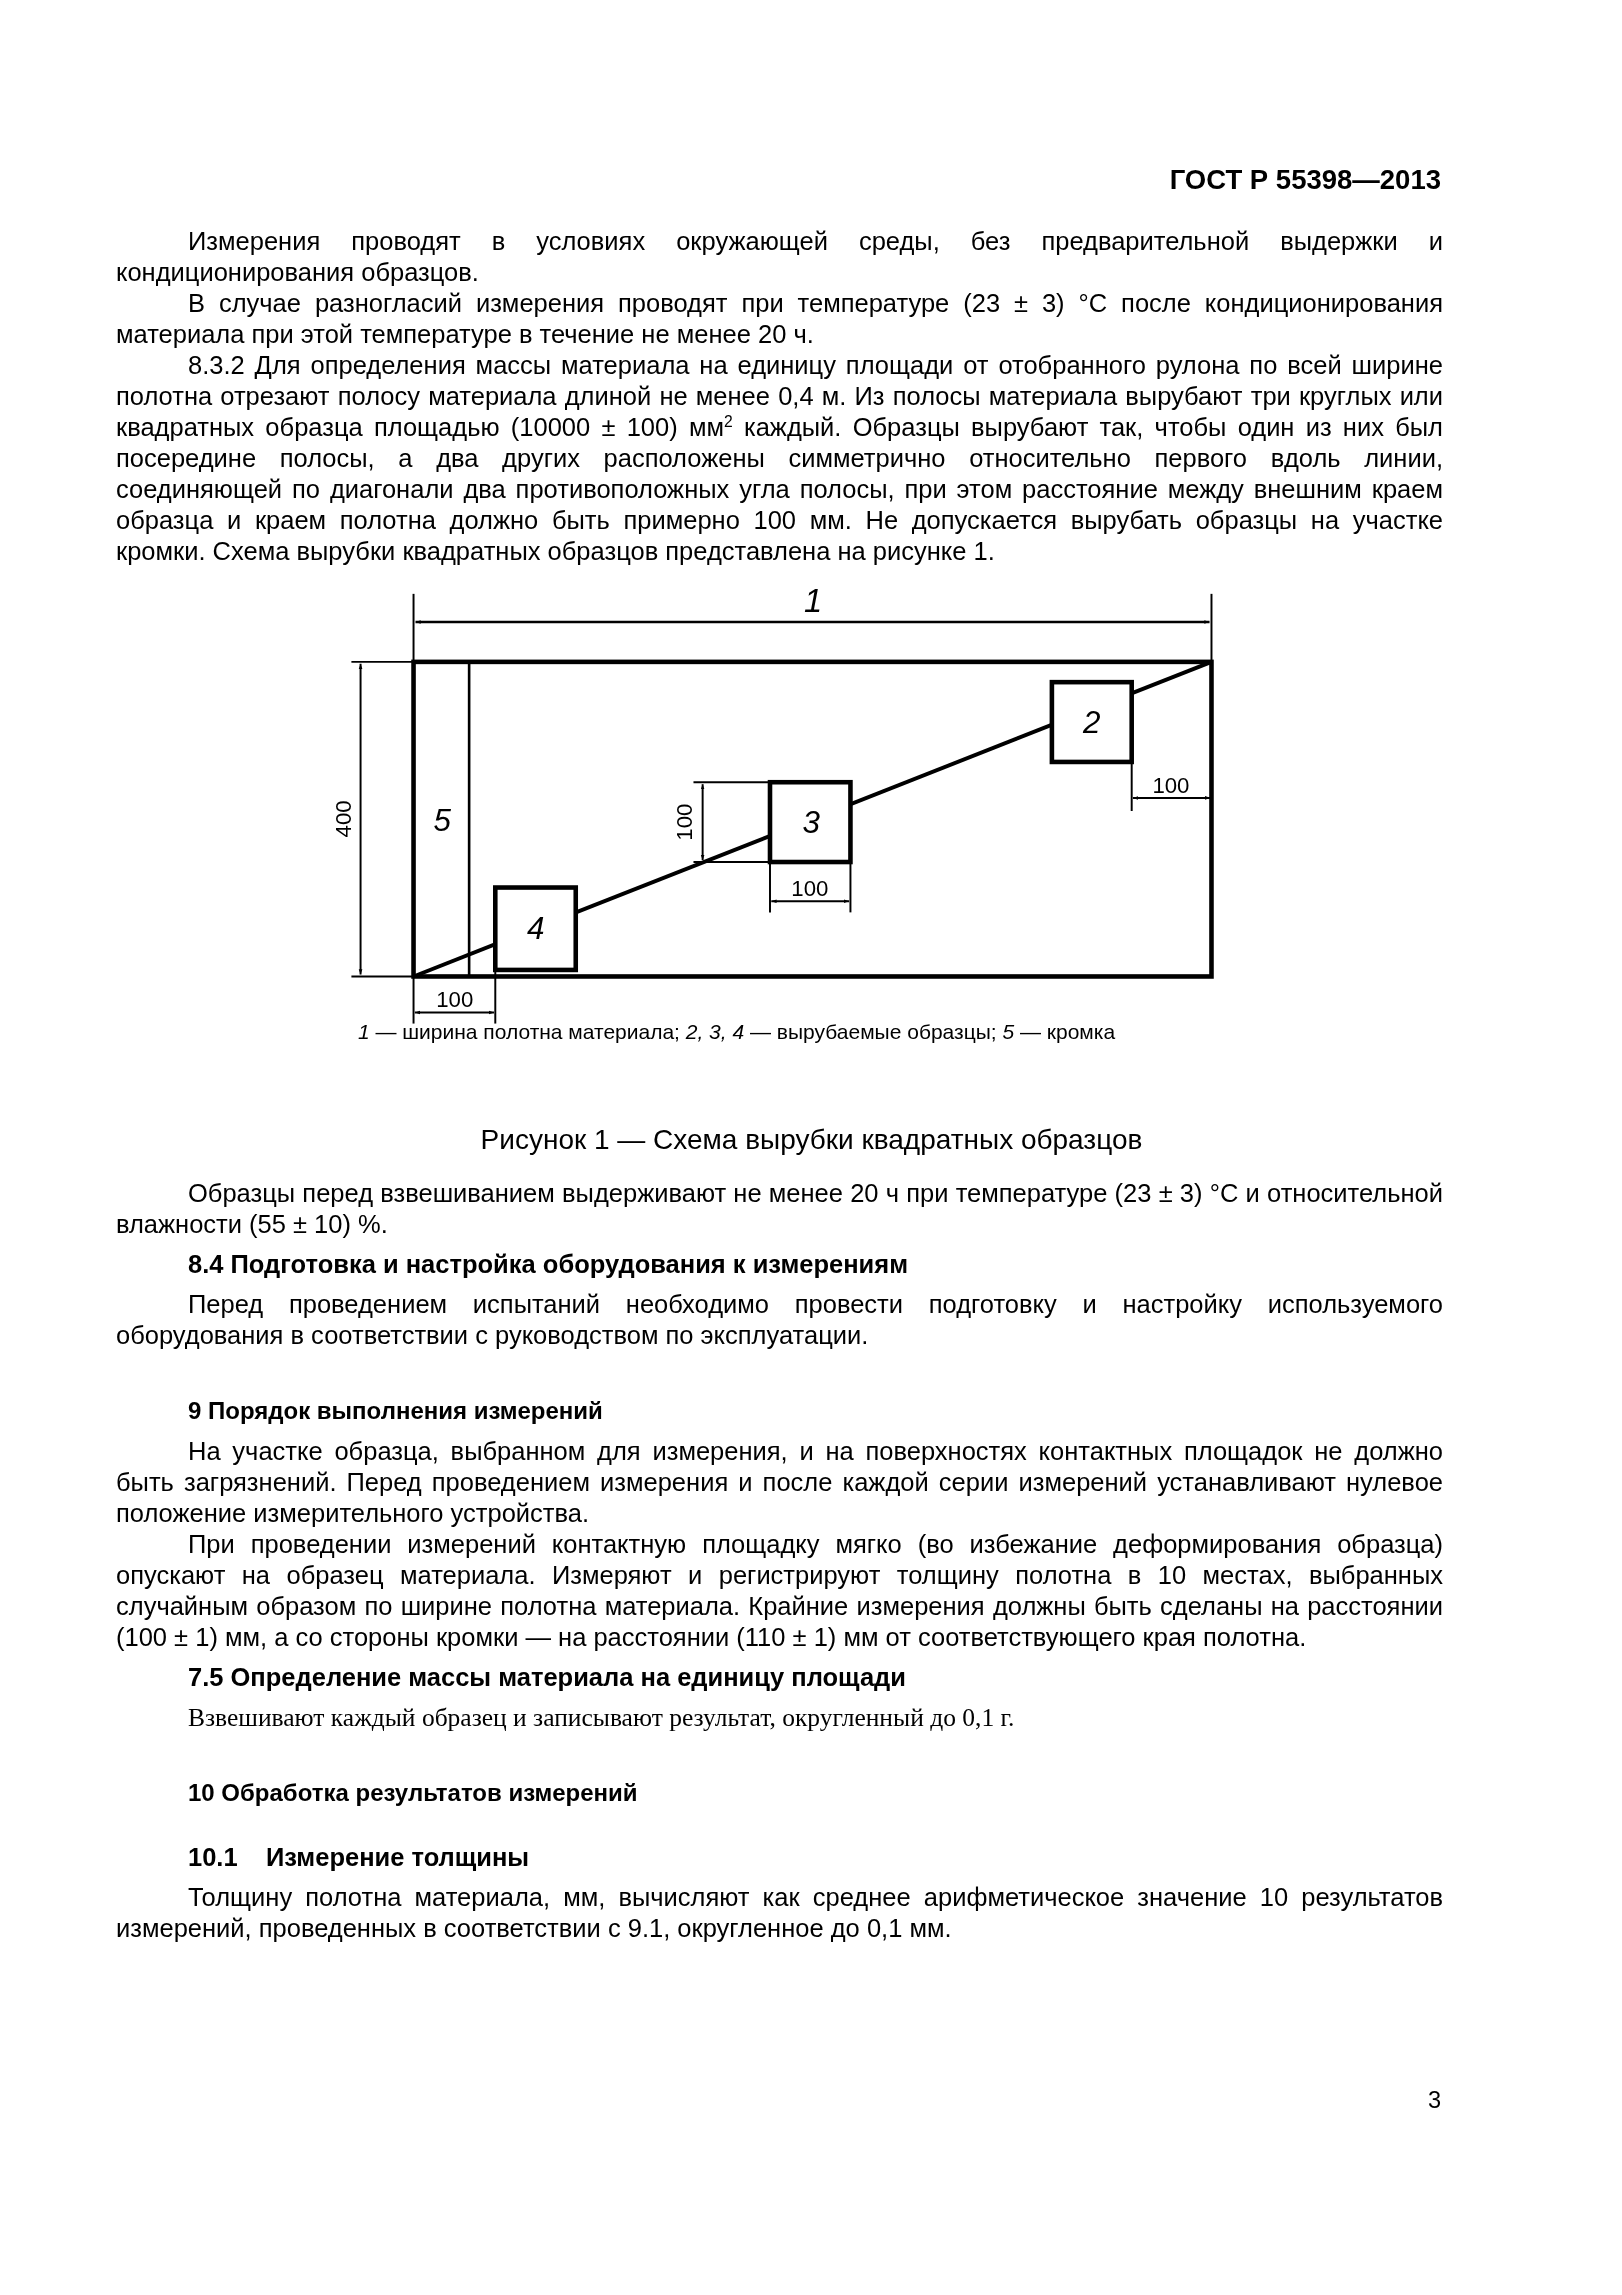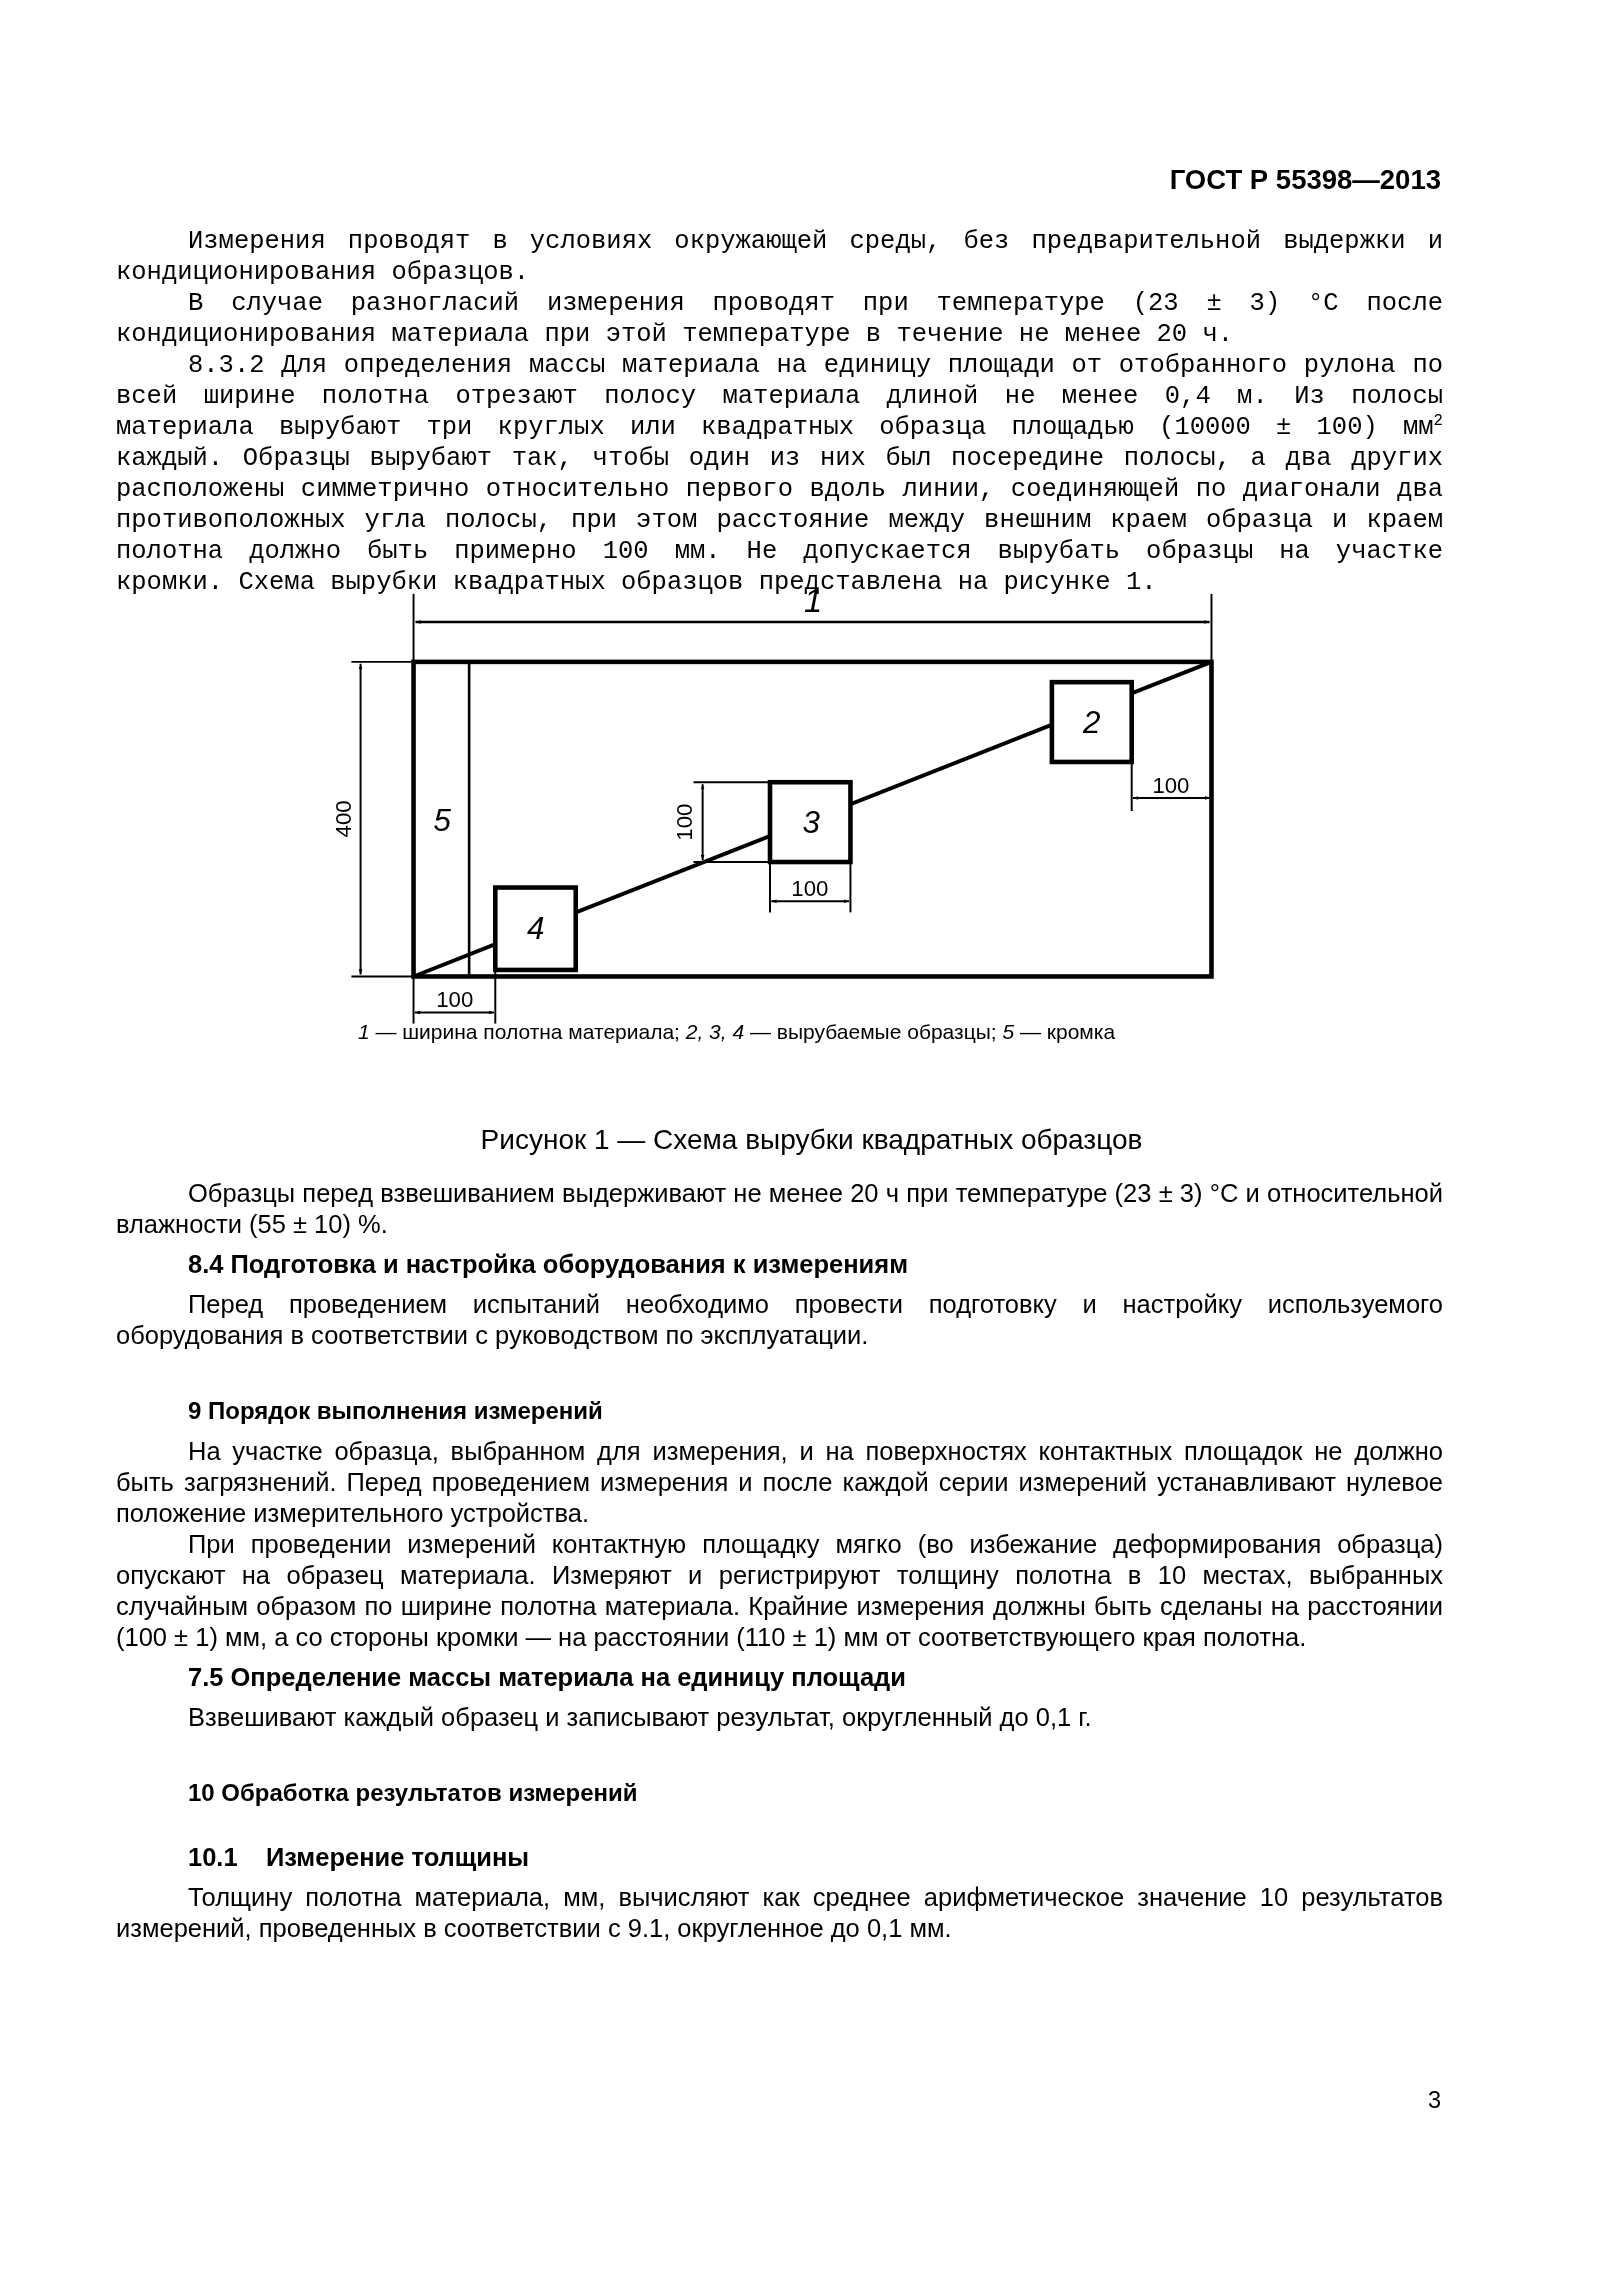--- a/index.html
+++ b/index.html
@@ -16,21 +16,21 @@
   .fig-legend { position: absolute; left: 0; width: 1473px; top: 1020px; text-align: center; font-size: 21px; }
   .fig-caption { position: absolute; left: 0; width: 1623px; top: 1124px; text-align: center; font-size: 28px; }
   .page-number { position: absolute; top: 2087px; right: 182px; font-size: 23.6px; }
   em { font-style: italic; }
 </style>
 </head>
 <body>
 
 <div class="page-header">ГОСТ Р 55398—2013</div>
 
-<div class="body" style="top:226px;font-family:Liberation Mono, monospace;">
+<div class="body" style="top:226px;">
   <p class="p">Измерения проводят в условиях окружающей среды, без предварительной выдержки и кондиционирования образцов.</p>
   <p class="p">В случае разногласий измерения проводят при температуре (23 ± 3) °С после кондиционирования материала при этой температуре в течение не менее 20 ч.</p>
   <p class="p"><span>8.3.2 Для определения массы материала на единицу площади от отобранного рулона по всей ширине полотна отрезают полосу материала длиной не менее 0,4 м. Из полосы материала вырубают три круглых или квадратных образца площадью (10000 ± 100) мм</span><sup>2</sup><span> каждый. Образцы вырубают так, чтобы один из них был посередине полосы, а два других расположены симметрично относительно первого вдоль линии, соединяющей по диагонали два противоположных угла полосы, при этом расстояние между внешним краем образца и краем полотна должно быть примерно 100 мм. Не допускается вырубать образцы на участке кромки. Схема вырубки квадратных образцов представлена на рисунке 1.</span></p>
 </div>
 
 <div class="figure">
   <svg viewBox="480 870 1420 740" xmlns="http://www.w3.org/2000/svg">
     <defs>
       <marker id="arr" viewBox="0 0 10 10" refX="10" refY="5" markerWidth="8" markerHeight="8" orient="auto-start-reverse" markerUnits="userSpaceOnUse">
         <path d="M0,1.5 L10,5 L0,8.5 Z" fill="#000"></path>
@@ -92,20 +92,20 @@
 <div class="fig-caption">Рисунок 1 — Схема вырубки квадратных образцов</div>
 
 <div class="body" style="top:1178px;">
   <p class="p">Образцы перед взвешиванием выдерживают не менее 20 ч при температуре (23 ± 3) °С и относительной влажности (55 ± 10) %.</p>
   <p class="h-sub" style="margin-top:9.2px;">8.4  Подготовка и настройка оборудования к измерениям</p>
   <p class="p" style="margin-top:9.2px;">Перед проведением испытаний необходимо провести подготовку и настройку используемого оборудования в соответствии с руководством по эксплуатации.</p>
   <p class="h-sec" style="margin-top:44px;">9  Порядок выполнения измерений</p>
   <p class="p" style="margin-top:9.2px;">На участке образца, выбранном для измерения, и на поверхностях контактных площадок не должно быть загрязнений. Перед проведением измерения и после каждой серии измерений устанавливают нулевое положение измерительного устройства.</p>
   <p class="p">При проведении измерений контактную площадку мягко (во избежание деформирования образца) опускают на образец материала. Измеряют и регистрируют толщину полотна в 10 местах, выбранных случайным образом по ширине полотна материала. Крайние измерения должны быть сделаны на расстоянии (100 ± 1) мм, а со стороны кромки — на расстоянии (110 ± 1) мм от соответствующего края полотна.</p>
   <p class="h-sub" style="margin-top:9.2px;">7.5  Определение массы материала на единицу площади</p>
-  <p class="p" style="margin-top:9.2px;">Взвешивают каждый образец и записывают результат, округленный до 0,1 г.</p>
+  <p class="p" style="margin-top:9.2px;font-family:Liberation Serif, serif;">Взвешивают каждый образец и записывают результат, округленный до 0,1 г.</p>
   <p class="h-sec" style="margin-top:44px;">10  Обработка результатов измерений</p>
   <p class="h-sub" style="margin-top:34px; white-space:pre;">10.1    Измерение толщины</p>
   <p class="p" style="margin-top:9.2px;">Толщину полотна материала, мм, вычисляют как среднее арифметическое значение 10 результатов измерений, проведенных в соответствии с 9.1, округленное до 0,1 мм.</p>
 </div>
 
 <div class="page-number">3</div>
 
 
 </body></html>

